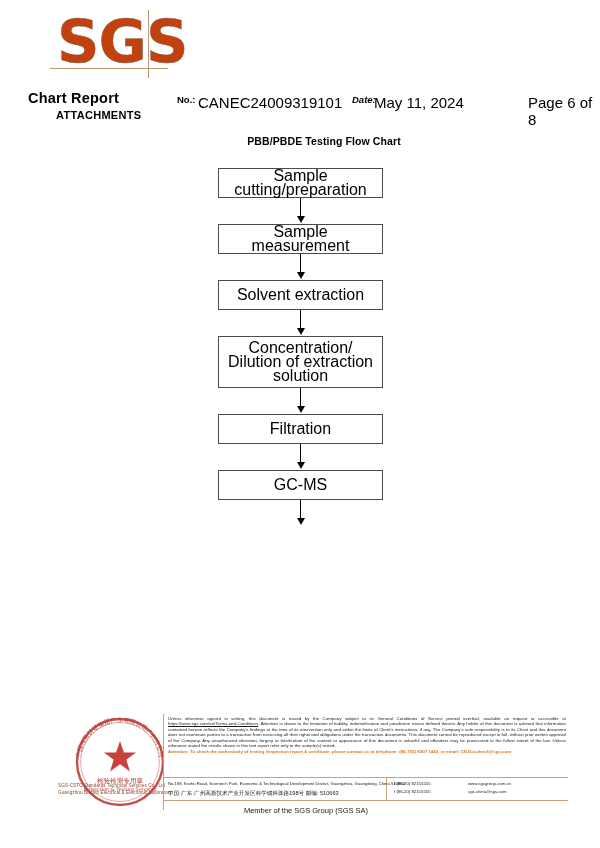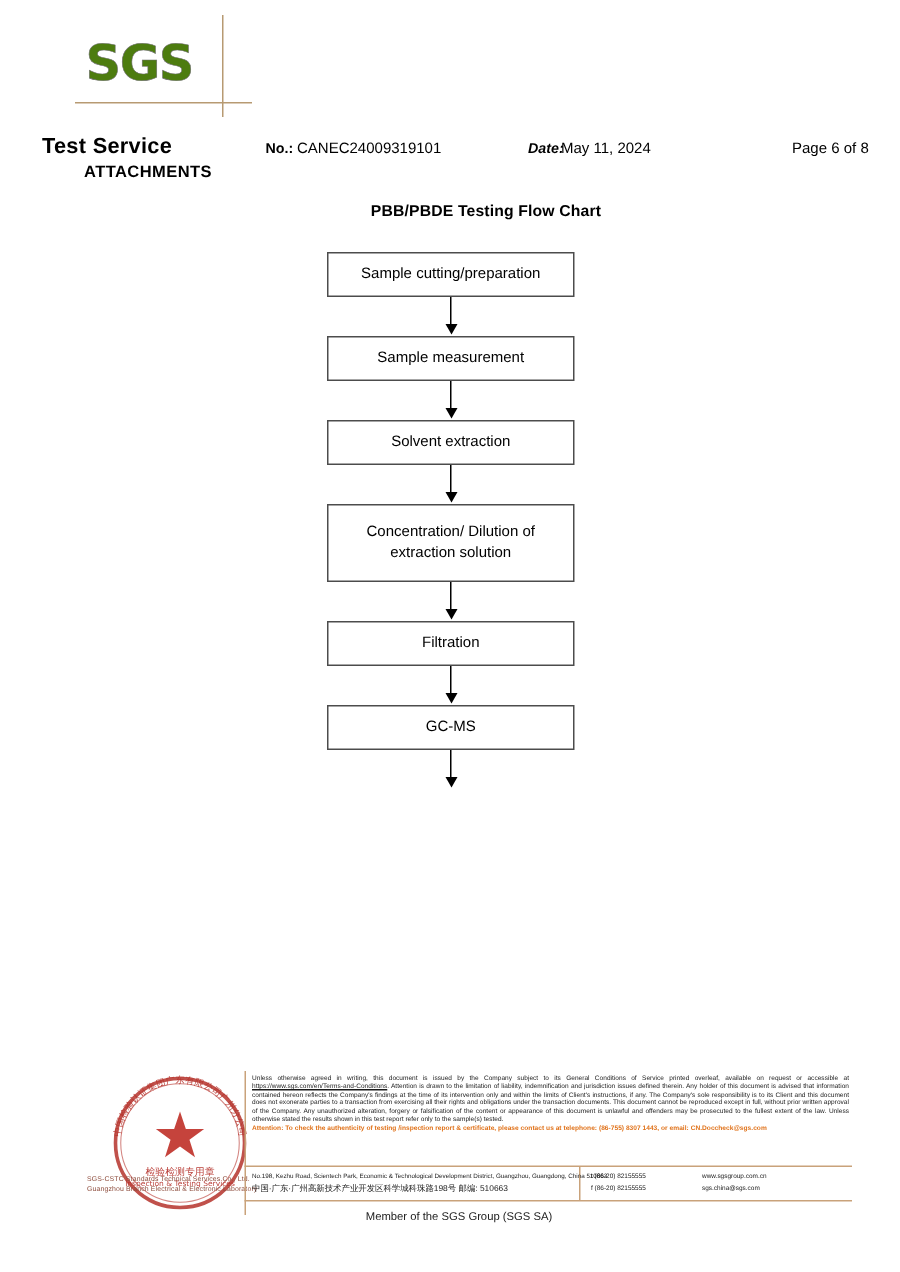--- a/index.html
+++ b/index.html
@@ -26,23 +26,23 @@
   .logo-wrap {
     position: absolute;
     left: 57px;
     top: 18px;
     width: 130px;
     height: 58px;
   }
   .logo-text {
     font-family: "DejaVu Sans", sans-serif;
     font-weight: bold;
-    font-size: 33px;
+    font-size: 59px;
     letter-spacing: -1px;
-    color: #4d7c0f;
+    color: #c2410c;
     line-height: 48px;
     -webkit-text-stroke: 0.4px #6e6e6e;
   }
   .logo-vline {
     position: absolute;
     left: 148px;
     top: 10px;
     width: 1px;
     height: 68px;
     background: #b79a72;
@@ -79,21 +79,21 @@
     letter-spacing: 0.3px;
   }
   .hdr-label {
     position: absolute;
     font-size: 9.5px;
     font-weight: bold;
     top: 4px;
   }
   .hdr-value {
     position: absolute;
-    font-size: 10px;
+    font-size: 15px;
     top: 4px;
   }
   .lbl-no   { left: 177px; }
   .val-no   { left: 198px; }
   .lbl-date { left: 352px; font-style: italic; }
   .val-date { left: 374px; }
   .val-page { left: 500px; font-weight: normal; margin-left: 28px; }
 
   
   .chart-title {
@@ -112,21 +112,21 @@
     left: 218px;
     top: 168px;
     width: 165px;
   }
   .flow-box {
     box-sizing: border-box;
     width: 165px;
     border: 1px solid #4c4c4c;
     background: #ffffff;
     text-align: center;
-    font-size: 10px;
+    font-size: 16px;
     line-height: 14px;
     color: #000;
     display: flex;
     align-items: center;
     justify-content: center;
     padding: 0 4px;
   }
   .flow-box.h1 { height: 30px; }
   .flow-box.h2 { height: 52px; }
 
@@ -275,21 +275,21 @@
 
 <div class="header">
 
   <div class="logo-wrap">
     <div class="logo-text">SGS</div>
   </div>
   <div class="logo-vline"></div>
   <div class="logo-hline"></div>
 
   <div class="title-row">
-    <div class="report-title">Test Service</div>
+    <div class="report-title">Chart Report</div>
     <div class="attachments">ATTACHMENTS</div>
 
     <div class="hdr-label lbl-no">No.:</div>
     <div class="hdr-value val-no">CANEC24009319101</div>
 
     <div class="hdr-label lbl-date">Date:</div>
     <div class="hdr-value val-date">May 11, 2024</div>
 
     <div class="hdr-value val-page">Page 6 of 8</div>
   </div>

